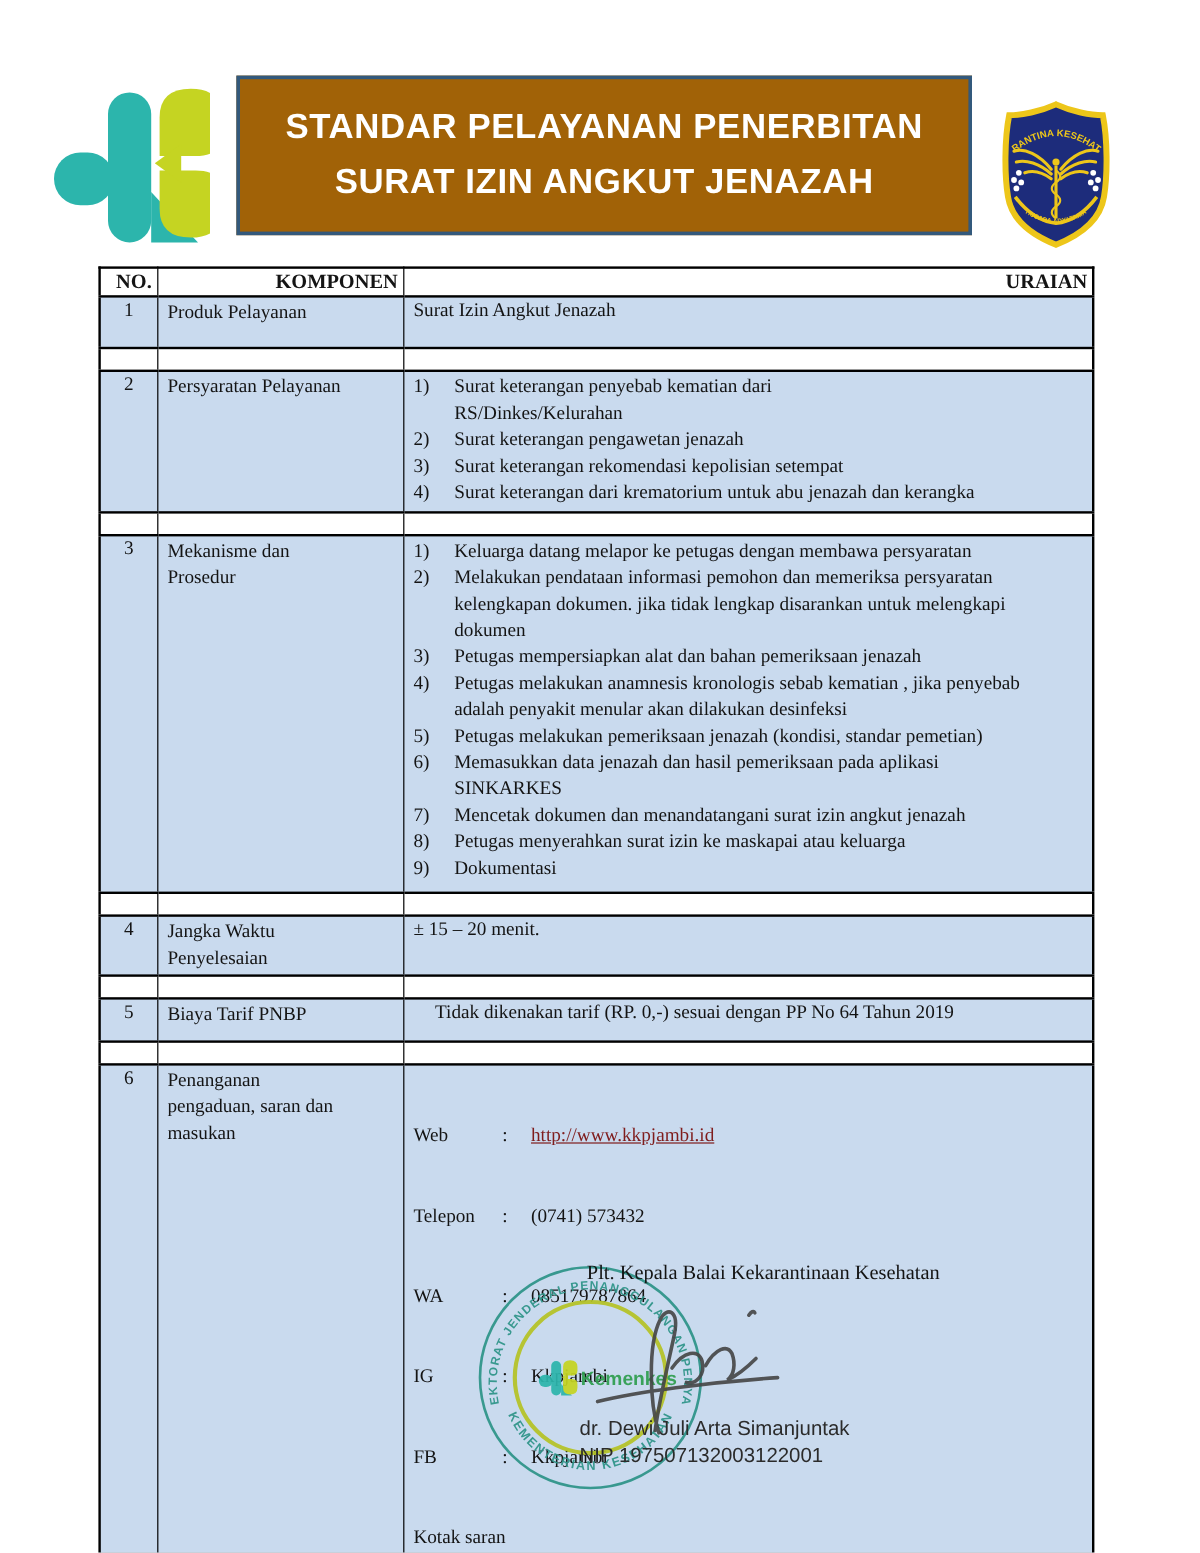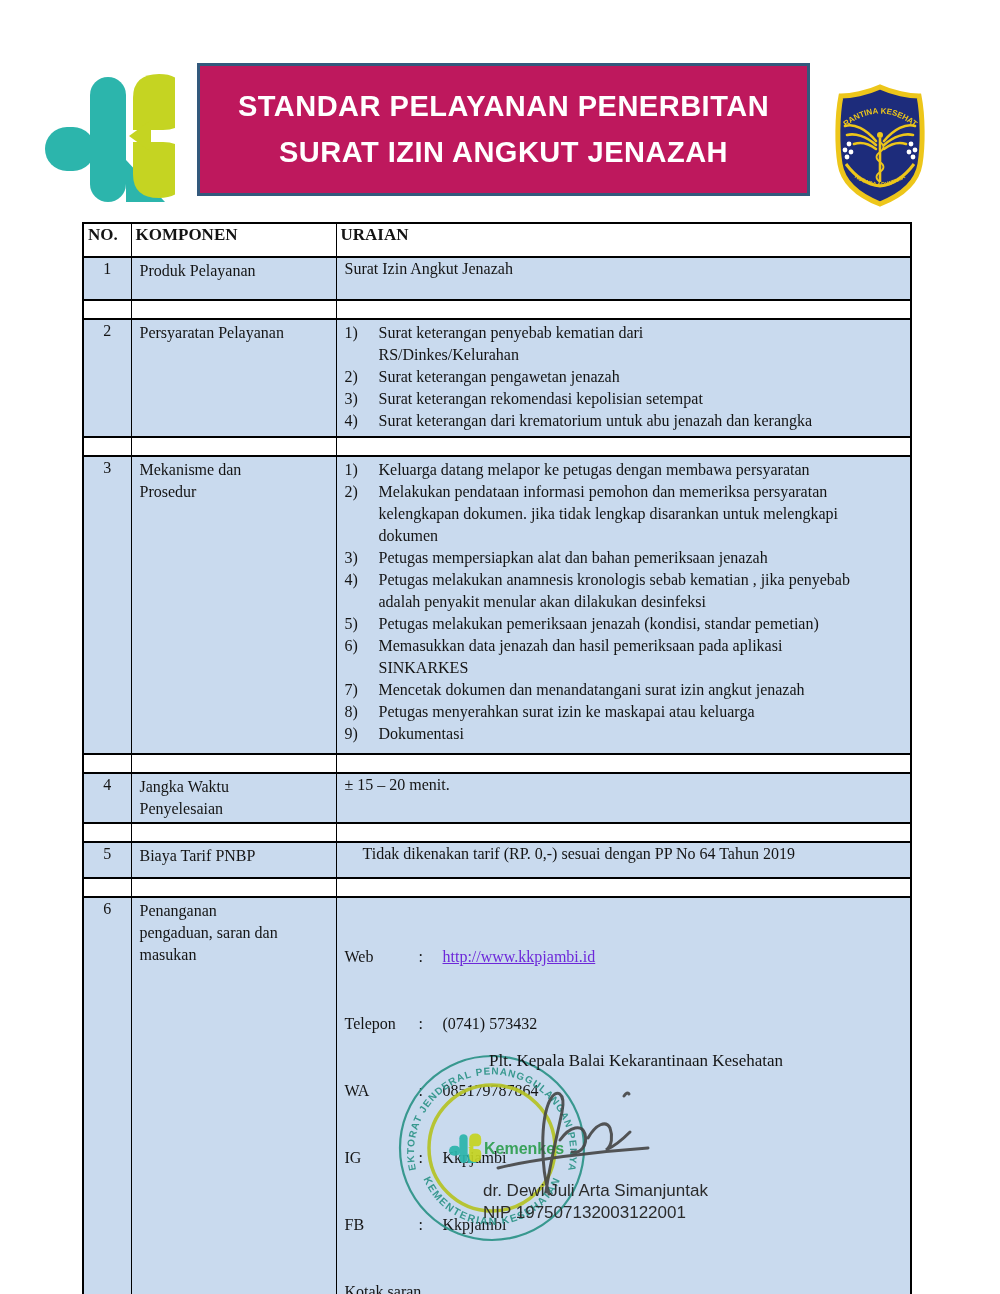--- a/index.html
+++ b/index.html
@@ -2,49 +2,49 @@
 <html><head>
 <meta charset="utf-8">
 <style>
   html,body{margin:0;padding:0;background:#ffffff;}
   .page{position:relative;width:1000px;height:1294px;background:#ffffff;
         font-family:"Liberation Serif",serif;color:#141414;overflow:hidden;}
 
   
   .logo{position:absolute;left:45px;top:72px;}
   .banner{position:absolute;left:197px;top:63px;width:613px;height:133px;
-          background:#be185d;border:3px solid #33597C;box-sizing:border-box;
+          background:#a16207;border:3px solid #33597C;box-sizing:border-box;
           display:flex;flex-direction:column;align-items:center;justify-content:center;gap:13px;
           font-family:"Liberation Sans",sans-serif;font-weight:bold;color:#ffffff;
           font-size:29px;letter-spacing:.5px;white-space:nowrap;}
   .badge{position:absolute;left:833px;top:84px;}
 
   
   table.svc{position:absolute;left:82px;top:222px;width:828px;border-collapse:collapse;
             table-layout:fixed;font-size:16px;}
   .svc th,.svc td{border:1px solid #000;vertical-align:top;padding:2px 8px;box-sizing:border-box;}
-  .svc thead th{font-weight:bold;text-align:left;font-size:17px;height:34px;padding:1px 4px;
+  .svc thead th{font-weight:bold;text-align:right;font-size:17px;height:24px;padding:1px 4px;
                 border-bottom-width:2px;background:#fff;}
   .svc{border:2px solid #000;}
   tr.blue td{background:#C9DAEE;border-top-width:2px;border-bottom-width:2px;}
   tr.spacer td{background:#ffffff;height:19px;padding:0;}
   td.no{text-align:center;}
   td.komp{white-space:pre-line;line-height:22px;}
   .r1 td{height:43px;} .r2 td{height:118px;} .r3 td{height:298px;}
   .r4 td{height:49px;} .r5 td{height:36px;} .r6 td{height:132px;}
   .sp3 td{height:18px;} .sp5 td{height:22px;}
 
   .list-item{display:flex;line-height:22px;}
   .li-num{flex:0 0 34px;}
   .li-text{white-space:pre-line;}
 
   .contact-line{display:flex;line-height:21px;margin-top:46px;}
   .c-label{flex:0 0 74px;}
   .c-sep{flex:0 0 24px;text-align:left;}
-  .link{color:#6d28d9;text-decoration:underline;cursor:pointer;}
+  .link{color:#7f1d1d;text-decoration:underline;cursor:pointer;}
   .r5 td.uraian{padding-left:26px;}
 
   
   .sign-text{position:absolute;left:489px;top:1049px;font-size:17px;line-height:23px;z-index:2;}
   .sign-name{position:absolute;left:483px;top:1180px;z-index:2;
              font-family:"Liberation Sans",sans-serif;font-size:17px;line-height:22px;color:#2b2b2b;}
   .stamp{position:absolute;left:392px;top:1048px;z-index:1;}
   .scribble{position:absolute;left:470px;top:1070px;z-index:3;pointer-events:none;}
 </style>
 </head>

